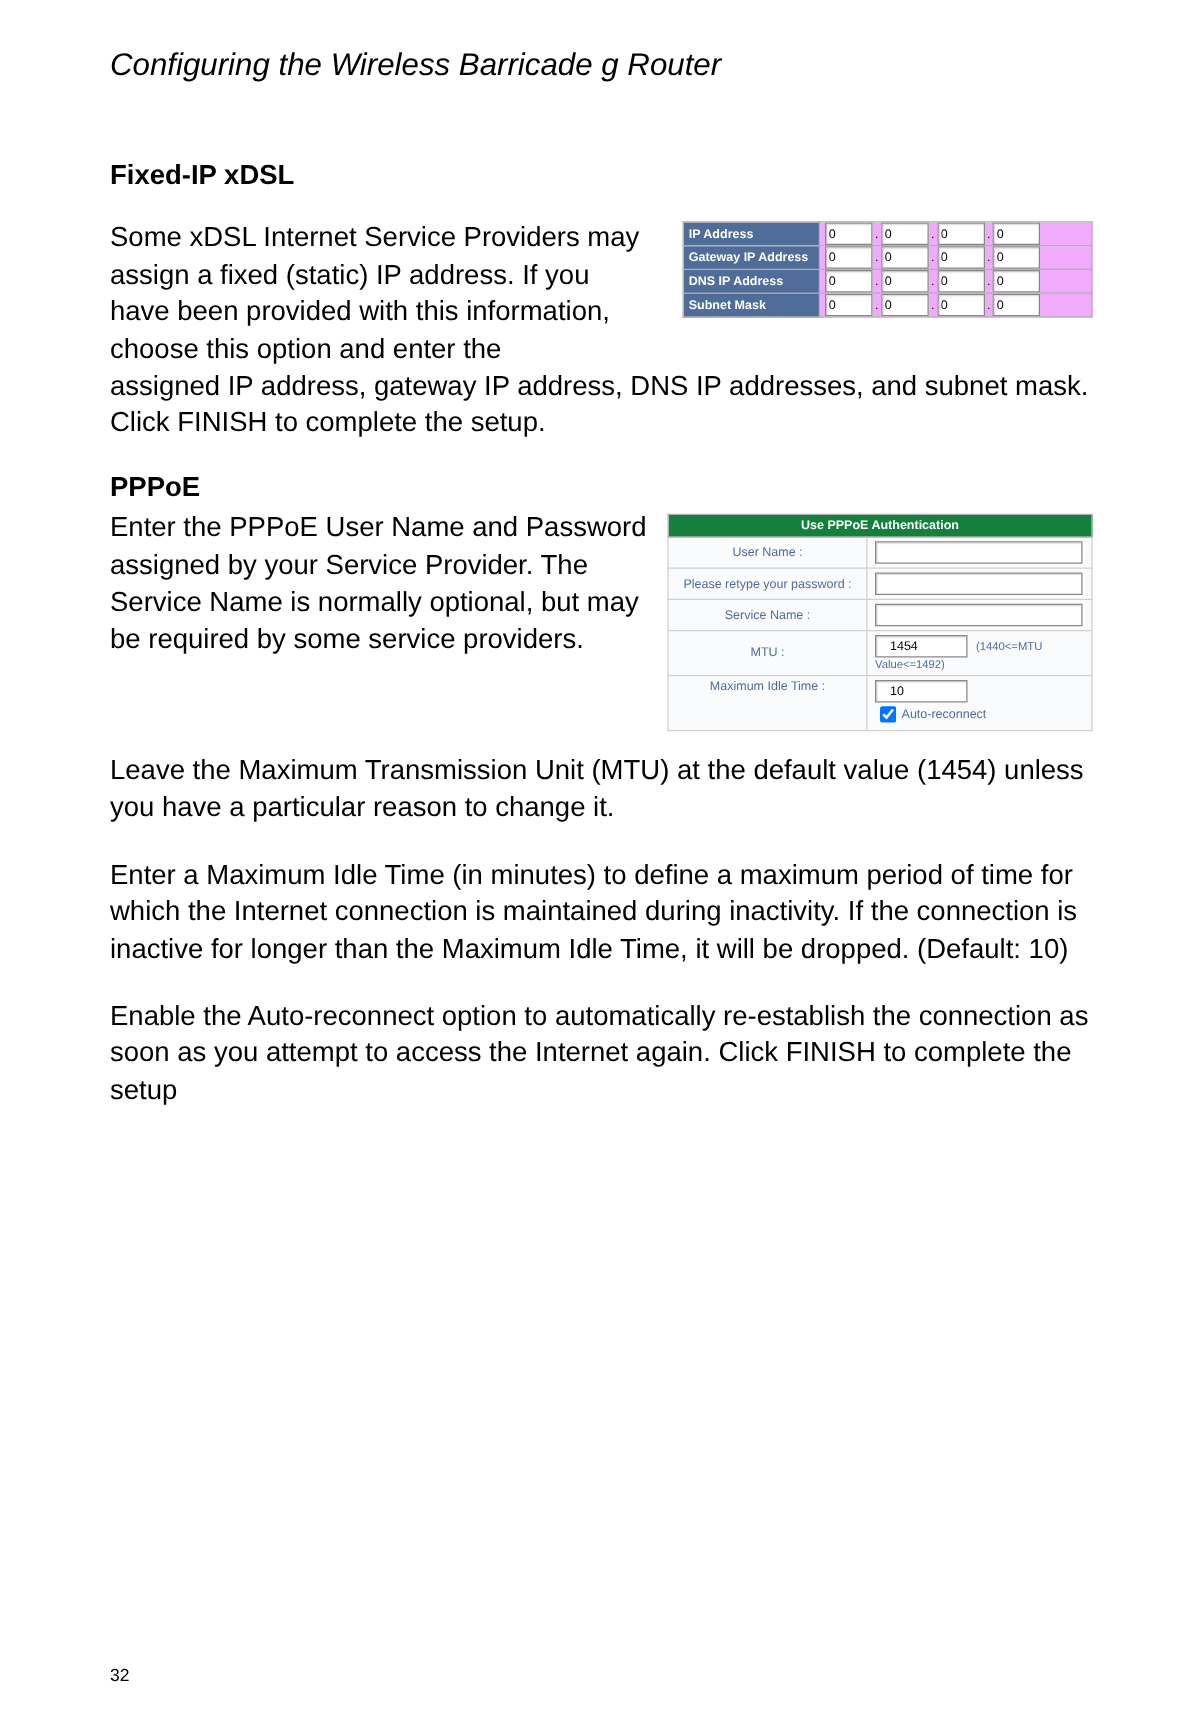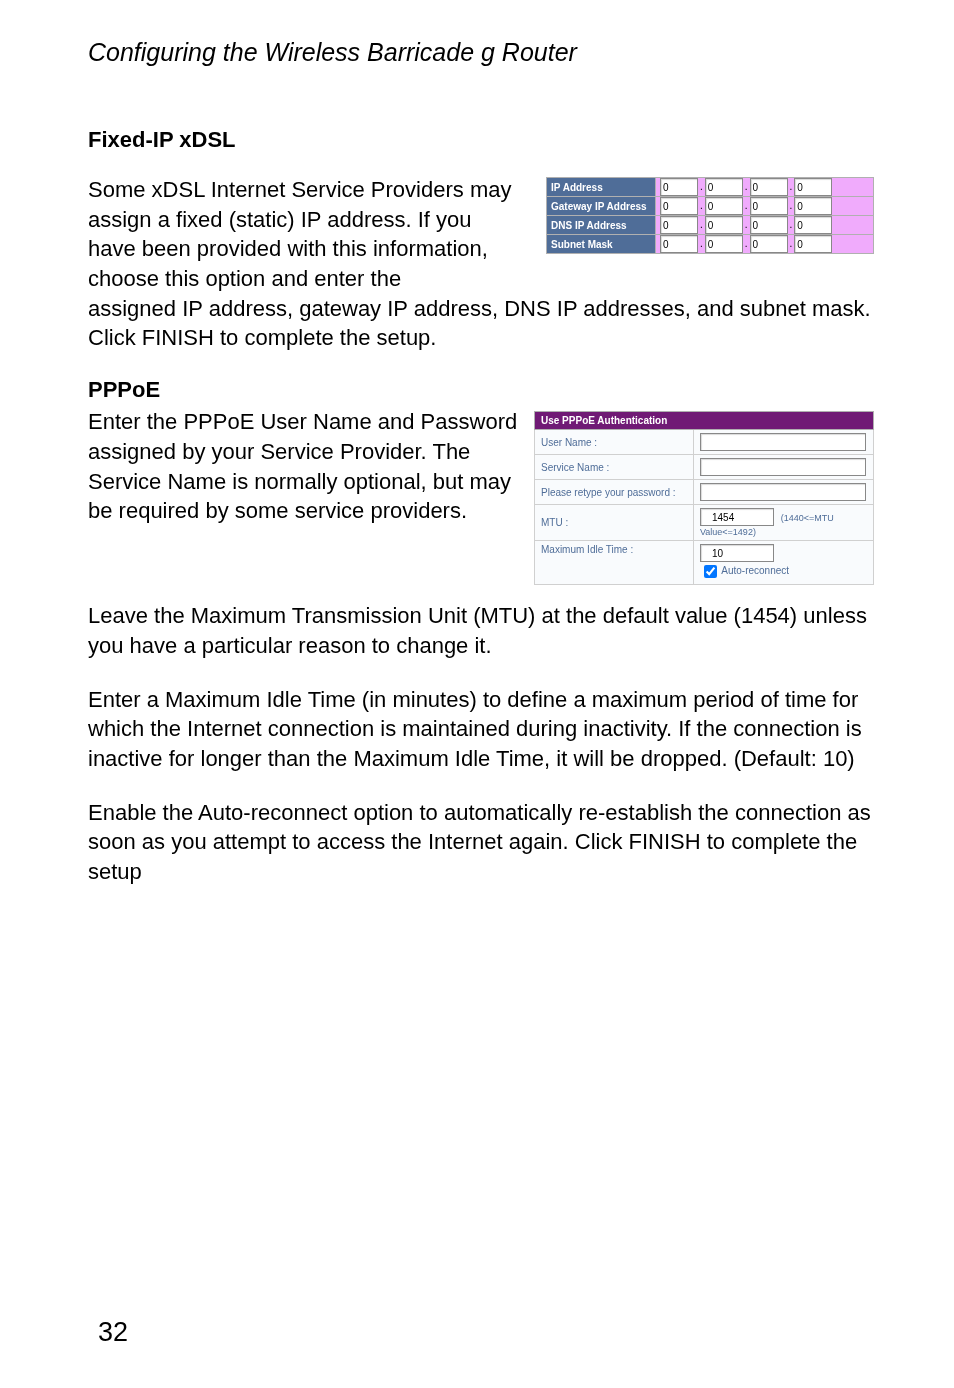--- a/index.html
+++ b/index.html
@@ -82,34 +82,34 @@
     flex: 1;
   }
   .pppoe-table {
     border-collapse: collapse;
     width: 340px;
     font-size: 10px;
     font-family: Tahoma, Arial, sans-serif;
     margin-top: 4px;
   }
   .pppoe-table th {
-    background: #701a75;
+    background: #15803d;
     color: #fff;
-    text-align: left;
+    text-align: center;
     font-weight: bold;
     padding: 3px 6px;
     border: 1px solid #b0b0b0;
   }
   .pppoe-table td {
     border: 1px solid #d0d0d0;
     padding: 3px 6px;
     background: #f9fbfd;
   }
   .pppoe-table .lbl {
-    text-align: left;
+    text-align: center;
     color: #4f6d98;
     width: 146px;
   }
   .text-input {
     width: 160px;
     height: 14px;
     font-size: 10px;
     padding: 1px 2px;
     border: 1px solid #888;
     box-shadow: inset 1px 1px 1px rgba(0,0,0,0.15);
@@ -133,22 +133,22 @@
     color: #4f6d98;
   }
   .auto-row input[type=checkbox]{
     vertical-align: middle;
     margin-right: 2px;
   }
 
   .page-num {
     position: absolute;
     bottom: 40px;
-    left: 98px;
-    font-size: 27px;
+    left: 88px;
+    font-size: 14px;
   }
 </style>
 </head>
 <body>
 
 <div class="header-title">Configuring the Wireless Barricade g Router</div>
 
 <div class="section-title">Fixed-IP xDSL</div>
 
 <div class="row-fixedip">
@@ -199,26 +199,26 @@
     <table class="pppoe-table">
       <tbody>
           <tr>
             <th colspan="2">Use PPPoE Authentication</th>
           </tr>
       <tr>
         <td class="lbl">User Name :</td>
         <td><input class="text-input" style=""></td>
       </tr>
       <tr>
+        <td class="lbl">Please retype your password :</td>
+        <td><input class="text-input" type="password" style=""></td>
+      </tr>
+      <tr>
         <td class="lbl">Service Name :</td>
         <td><input class="text-input" style=""></td>
-      </tr>
-      <tr>
-        <td class="lbl">Please retype your password :</td>
-        <td><input class="text-input" type="password" style=""></td>
       </tr>
       <tr>
         <td class="lbl">MTU :</td>
         <td>
           <input class="small-input" value="1454" style="">
           <span class="hint">(1440&lt;=MTU Value&lt;=1492)</span>
         </td>
       </tr>
       <tr>
         <td class="lbl" style="vertical-align:top;">Maximum Idle Time :</td>

